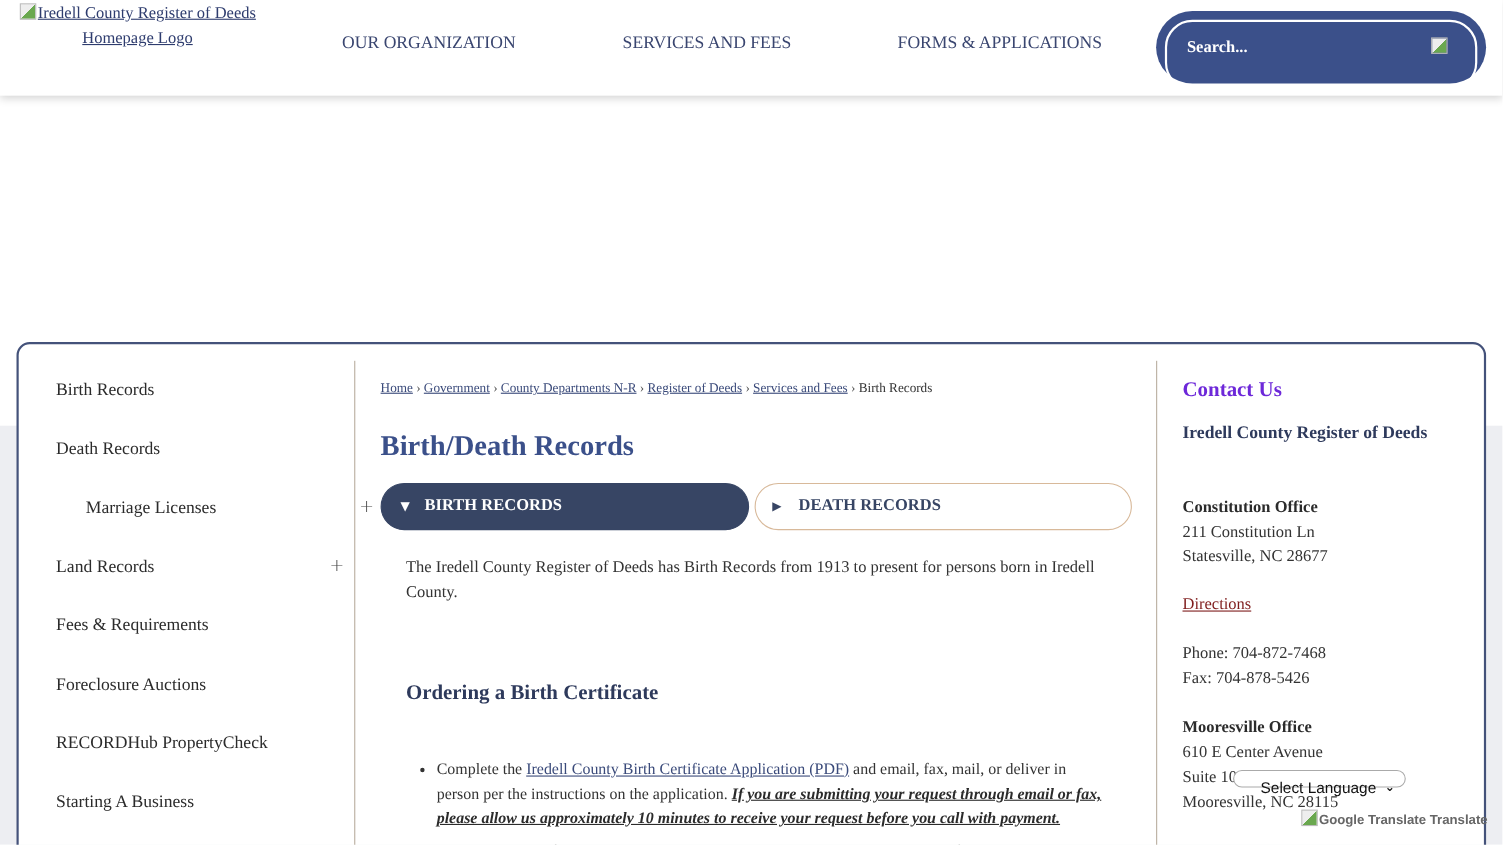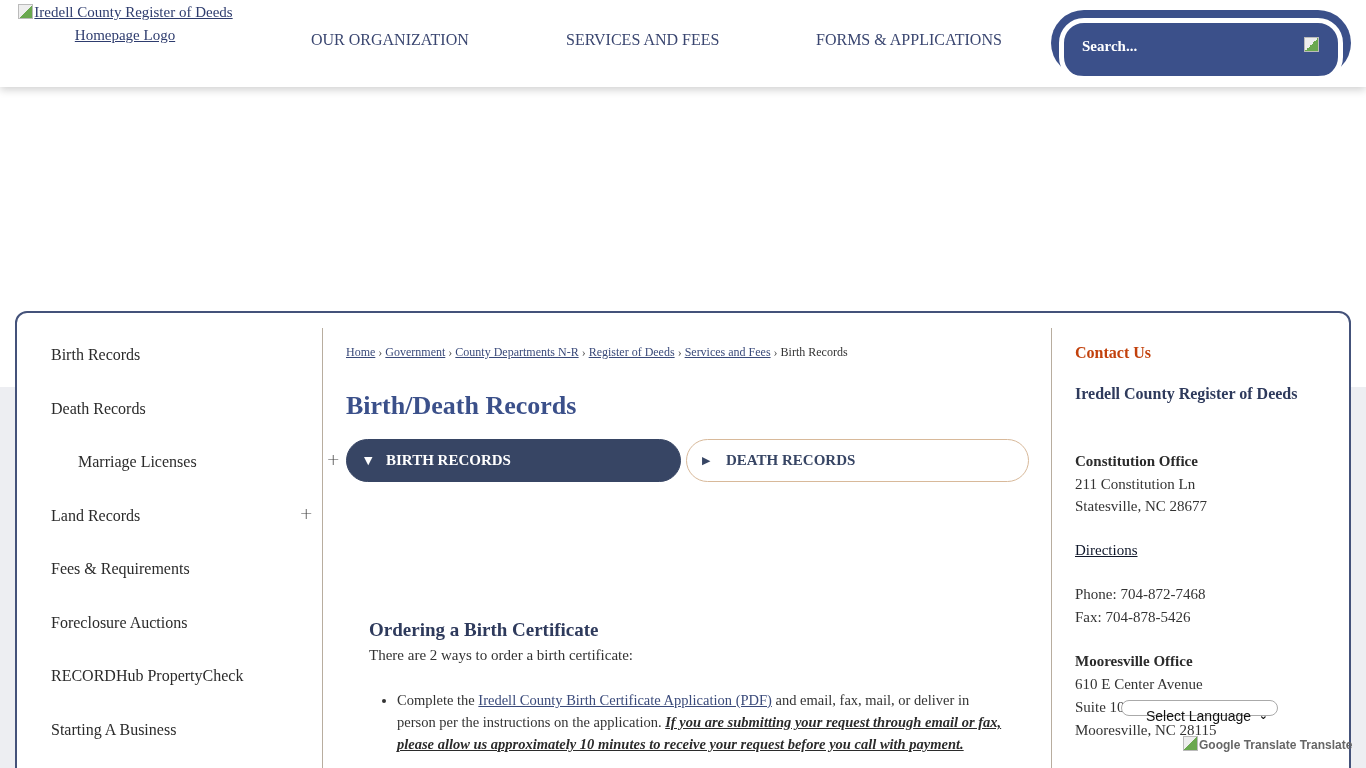--- a/index.html
+++ b/index.html
@@ -36,21 +36,21 @@
   .nav-item {
     position: absolute; white-space: nowrap; font-size: 16px; color: #3a4670;
     letter-spacing: 0;
   }
   .search-wrap {
     position: absolute; left: 1051px; top: 10px; width: 300px; height: 66px;
     background: #3b508a; border-radius: 33px;
   }
   .search-inner {
     position: absolute; left: 8px; top: 8px; width: 284px; height: 64px;
-    border: 5px solid #ffffff; border-radius: 25px;
+    border: 2px solid #ffffff; border-radius: 25px;
   }
   .search-input {
     position: absolute; left: 18px; top: 12px; width: 210px; height: 22px;
     background: transparent; border: none; outline: none;
     font-family: "Liberation Serif", serif; font-size: 15px; color: #fff; font-weight: bold;
   }
   .search-input::placeholder { color: #fff; font-weight: bold; }
   .search-btn {
     position: absolute; left: 238px; top: 12px; width: 18px; height: 18px;
     background: transparent; border: none;
@@ -113,25 +113,25 @@
     position: absolute; left: 23px; top: 306px; font-size: 19px; font-weight: bold; color: #2e3a5c;
   }
   .para2 { position: absolute; left: 23px; top: 334px; font-size: 15px; color: #333; }
   .list { position: absolute; left: 51px; top: 376px; width: 612px; font-size: 14.5px; line-height: 22px; color: #333; }
   .list li { list-style: disc; margin-bottom: 8px; }
   .list a { color: #3a4a7a; }
   .emph { font-weight: bold; font-style: italic; text-decoration: underline; color: #2b2b2b; }
 
   
   .right { position: absolute; left: 1058px; top: 0; width: 260px; height: 100%; }
-  .contact-title { position: absolute; top: 31px; left: 0; font-size: 16px; font-weight: bold; color: #c2410c; }
+  .contact-title { position: absolute; top: 31px; left: 0; font-size: 19px; font-weight: bold; color: #6d28d9; }
   .org-name { position: absolute; top: 72px; left: 0; font-size: 16px; font-weight: bold; color: #2e3a5c; white-space: nowrap; }
   .r-line { position: absolute; left: 0; font-size: 15px; color: #333; white-space: nowrap; }
   .r-bold { font-weight: bold; color: #2b2b2b; }
-  .r-line a { color: #0f172a; }
+  .r-line a { color: #7f1d1d; }
 
   
   .lang-select {
     position: absolute; left: 1121px; top: 700px; width: 157px; height: 16px;
     border: 1px solid #aaa; border-radius: 16px; background: #fff; z-index: 10;
     font-family: "Liberation Sans", sans-serif; font-size: 14px; color: #111;
     padding-left: 24px; line-height: 30px;
   }
   .lang-select .chev {
     position: absolute; right: 9px; top: 0; font-size: 11px; font-family: "DejaVu Sans", sans-serif; font-weight: bold;
@@ -213,22 +213,22 @@
 
     <div class="tab tab-birth">
       <span class="tab-icon">▼</span>
       <span>BIRTH RECORDS</span>
     </div>
     <div class="tab tab-death">
       <span class="tab-icon">▶</span>
       <span>DEATH RECORDS</span>
     </div>
 
+    <p class="para">The Iredell County Register of Deeds has Birth Records from 1913 to present for persons born in Iredell County.</p>
     <h2 class="subhead">Ordering a Birth Certificate</h2>
-    <p class="para2">There are 2 ways to order a birth certificate:</p>
 
     <ul class="list">
       <li>
         <span>Complete the </span><a href="#">Iredell County Birth Certificate Application (PDF)</a><span> and email, fax, mail, or deliver in person per the instructions on the application. </span><span class="emph">If you are submitting your request through email or fax, please allow us approximately 10 minutes to receive your request before you call with payment.</span>
       </li>
       <li>
         <span>Order a birth certificate online through the </span><a href="#">Repetitive Records Request</a><span> website. If you have questions...</span>
       </li>
     </ul>
   </div>

